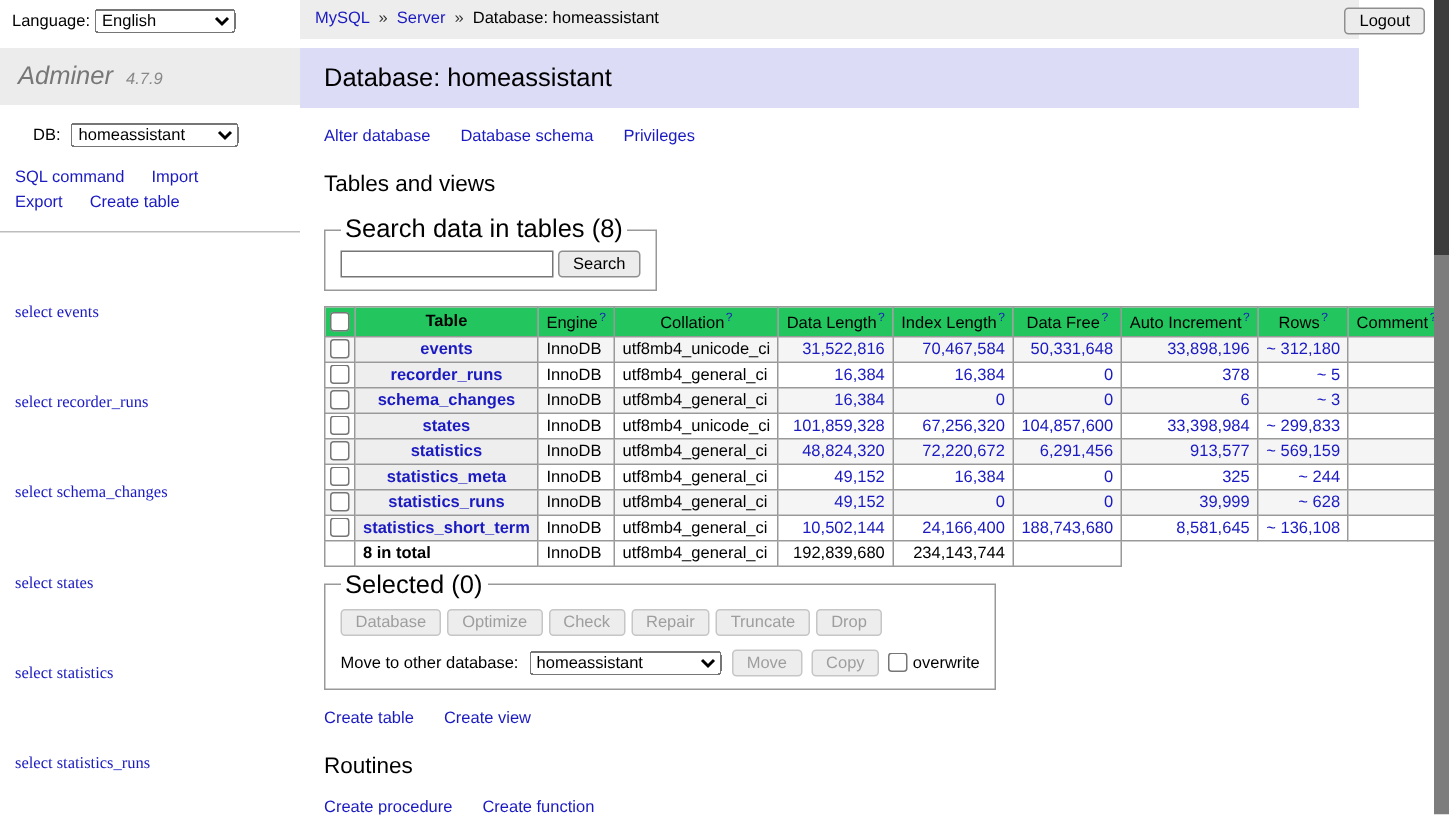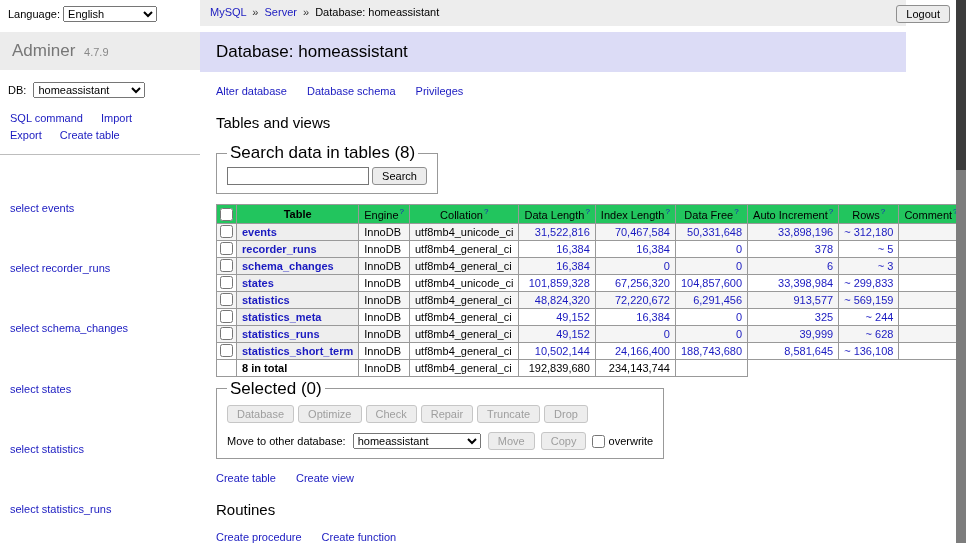--- a/index.html
+++ b/index.html
@@ -19,50 +19,50 @@
   .breadcrumb .sep { color: #333; margin: 0 3px; }
   .logout { position: absolute; top: 5px; right: 16px; }
 
   button { font-family: "Liberation Sans", sans-serif; font-size: 11px; padding: 2px 9px;
     background: #ececec; border: 1px solid #8f8f8f; border-radius: 3px; color: #000; }
   button:disabled { color: #9e9e9e; border-color: #c6c6c6; background: #ededed; }
 
   
   .sidebar { position: absolute; left: 0; top: 32px; width: 200px; bottom: 0; }
   .sidebar h1 { margin: 0; background: #ececec; color: #777; font-size: 17px; font-weight: normal;
-    padding: 9px 12px; }
+    font-style: italic; padding: 9px 12px; }
   .sidebar h1 .ver { font-size: 11px; color: #888; margin-left: 4px; }
-  .dbrow { padding: 12px 8px 2px; }
+  .dbrow { padding: 12px 22px 2px; }
   .dbrow select { width: 112px; font-size: 11px; margin-left: 4px; }
   .side-links { padding: 10px 10px 0; margin: 0; line-height: 1.55; }
   .side-links a { margin-right: 18px; }
   .sidebar hr { border: none; border-top: 1px solid #bdbdbd; margin: 10px 0 6px; }
   .table-list { padding: 0 10px; }
-  .table-list a { display: block; line-height: 1.2; margin-bottom: 1px; }
+  .table-list a { display: block; line-height: 1.2; margin-bottom: 1px; font-family: Liberation Serif, serif; }
 
   
   .main { position: absolute; left: 200px; top: 32px; width: 706px; }
   .main h2 { margin: 0; background: #dcdcf6; font-size: 17px; font-weight: normal; padding: 10px 16px; }
   .content { padding: 0 0 0 16px; }
   .navlinks { margin: 13px 0; }
   .navlinks a { margin-right: 20px; }
   h3 { font-size: 15px; font-weight: normal; margin: 17px 0 10px; }
 
   fieldset { border: 1px solid #999; display: inline-block; padding: 4px 10px 8px; margin: 2px 0 0; }
   legend { font-size: 17px; padding: 0 3px; }
   .search-fs input[type=text] { width: 142px; height: 18px; border: 1px solid #767676; font-size: 11px; }
 
   table { border-collapse: collapse; margin-top: 10px; }
   th, td { border: 1px solid #999; padding: 2px 5px; white-space: nowrap; height: 17px; font-size: 11px; }
   thead th { background: #22c55e; font-weight: normal; text-align: center; }
   thead th:nth-child(2) { font-weight: bold; }
   sup { font-size: 8px; color: #1a1ac0; margin-left: 1px; }
   th.chk, td.chk { text-align: center; padding: 1px 3px; }
   input[type=checkbox] { margin: 0; vertical-align: middle; }
-  tbody th.name { background: #eee; text-align: left; }
+  tbody th.name { background: #eee; text-align: center; }
   tbody th.name a { font-weight: bold; }
   tbody tr:nth-child(odd) td { background: #f5f5f5; }
   td.num { text-align: right; color: #1a1ac0; }
   tfoot td, tfoot th { background: #fff; }
   tfoot th { font-weight: bold; text-align: left; }
   tfoot td.num { color: #000; }
 
   .sel-fs { }
   .btnrow { margin: 2px 0 9px; }
   .btnrow button { margin-right: 4px; }

